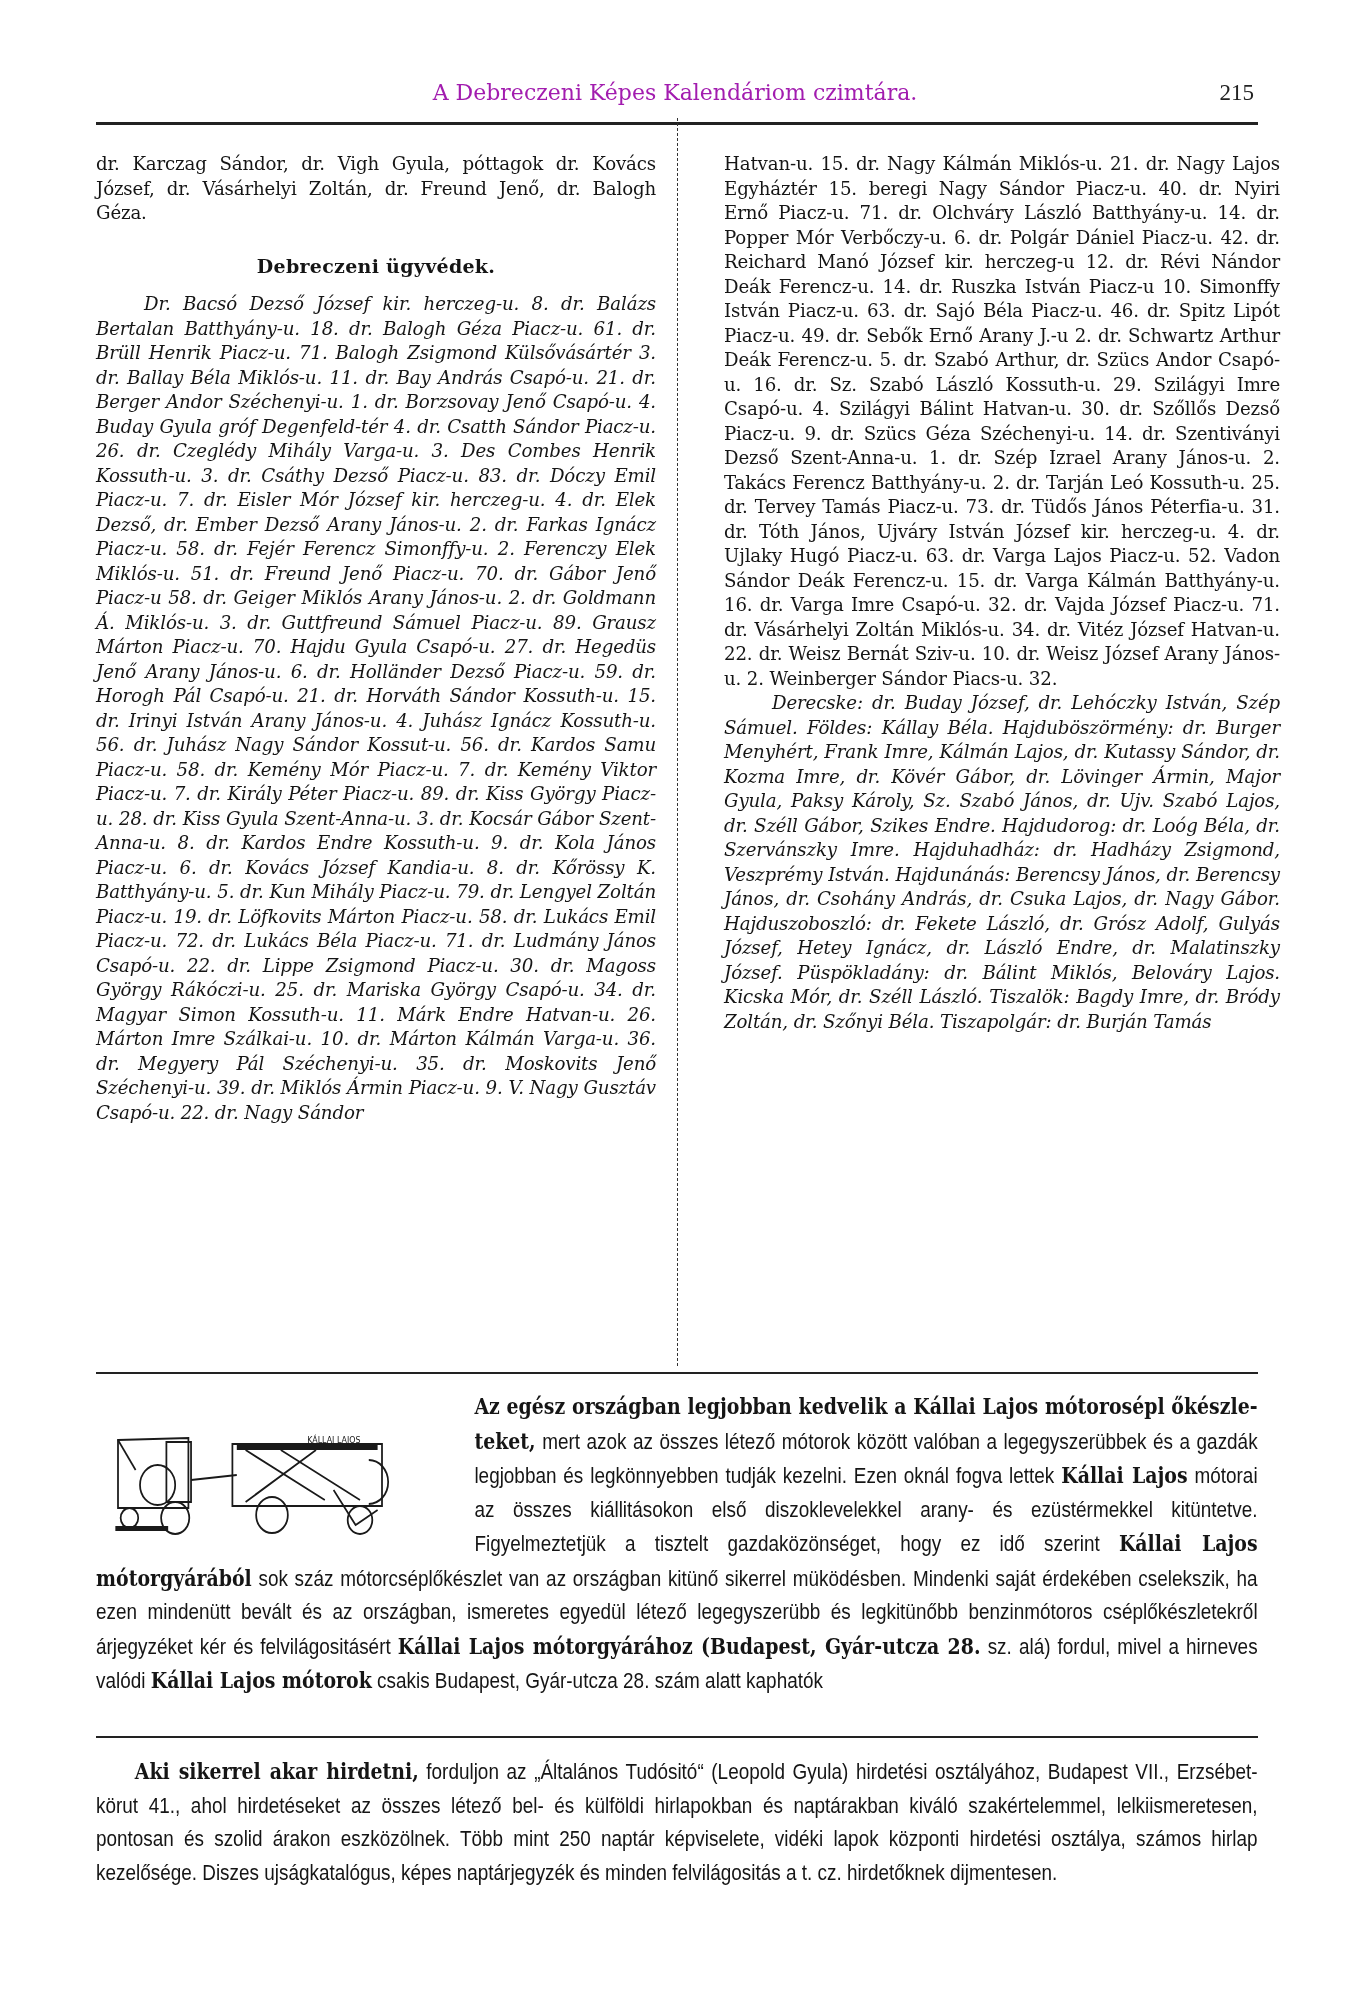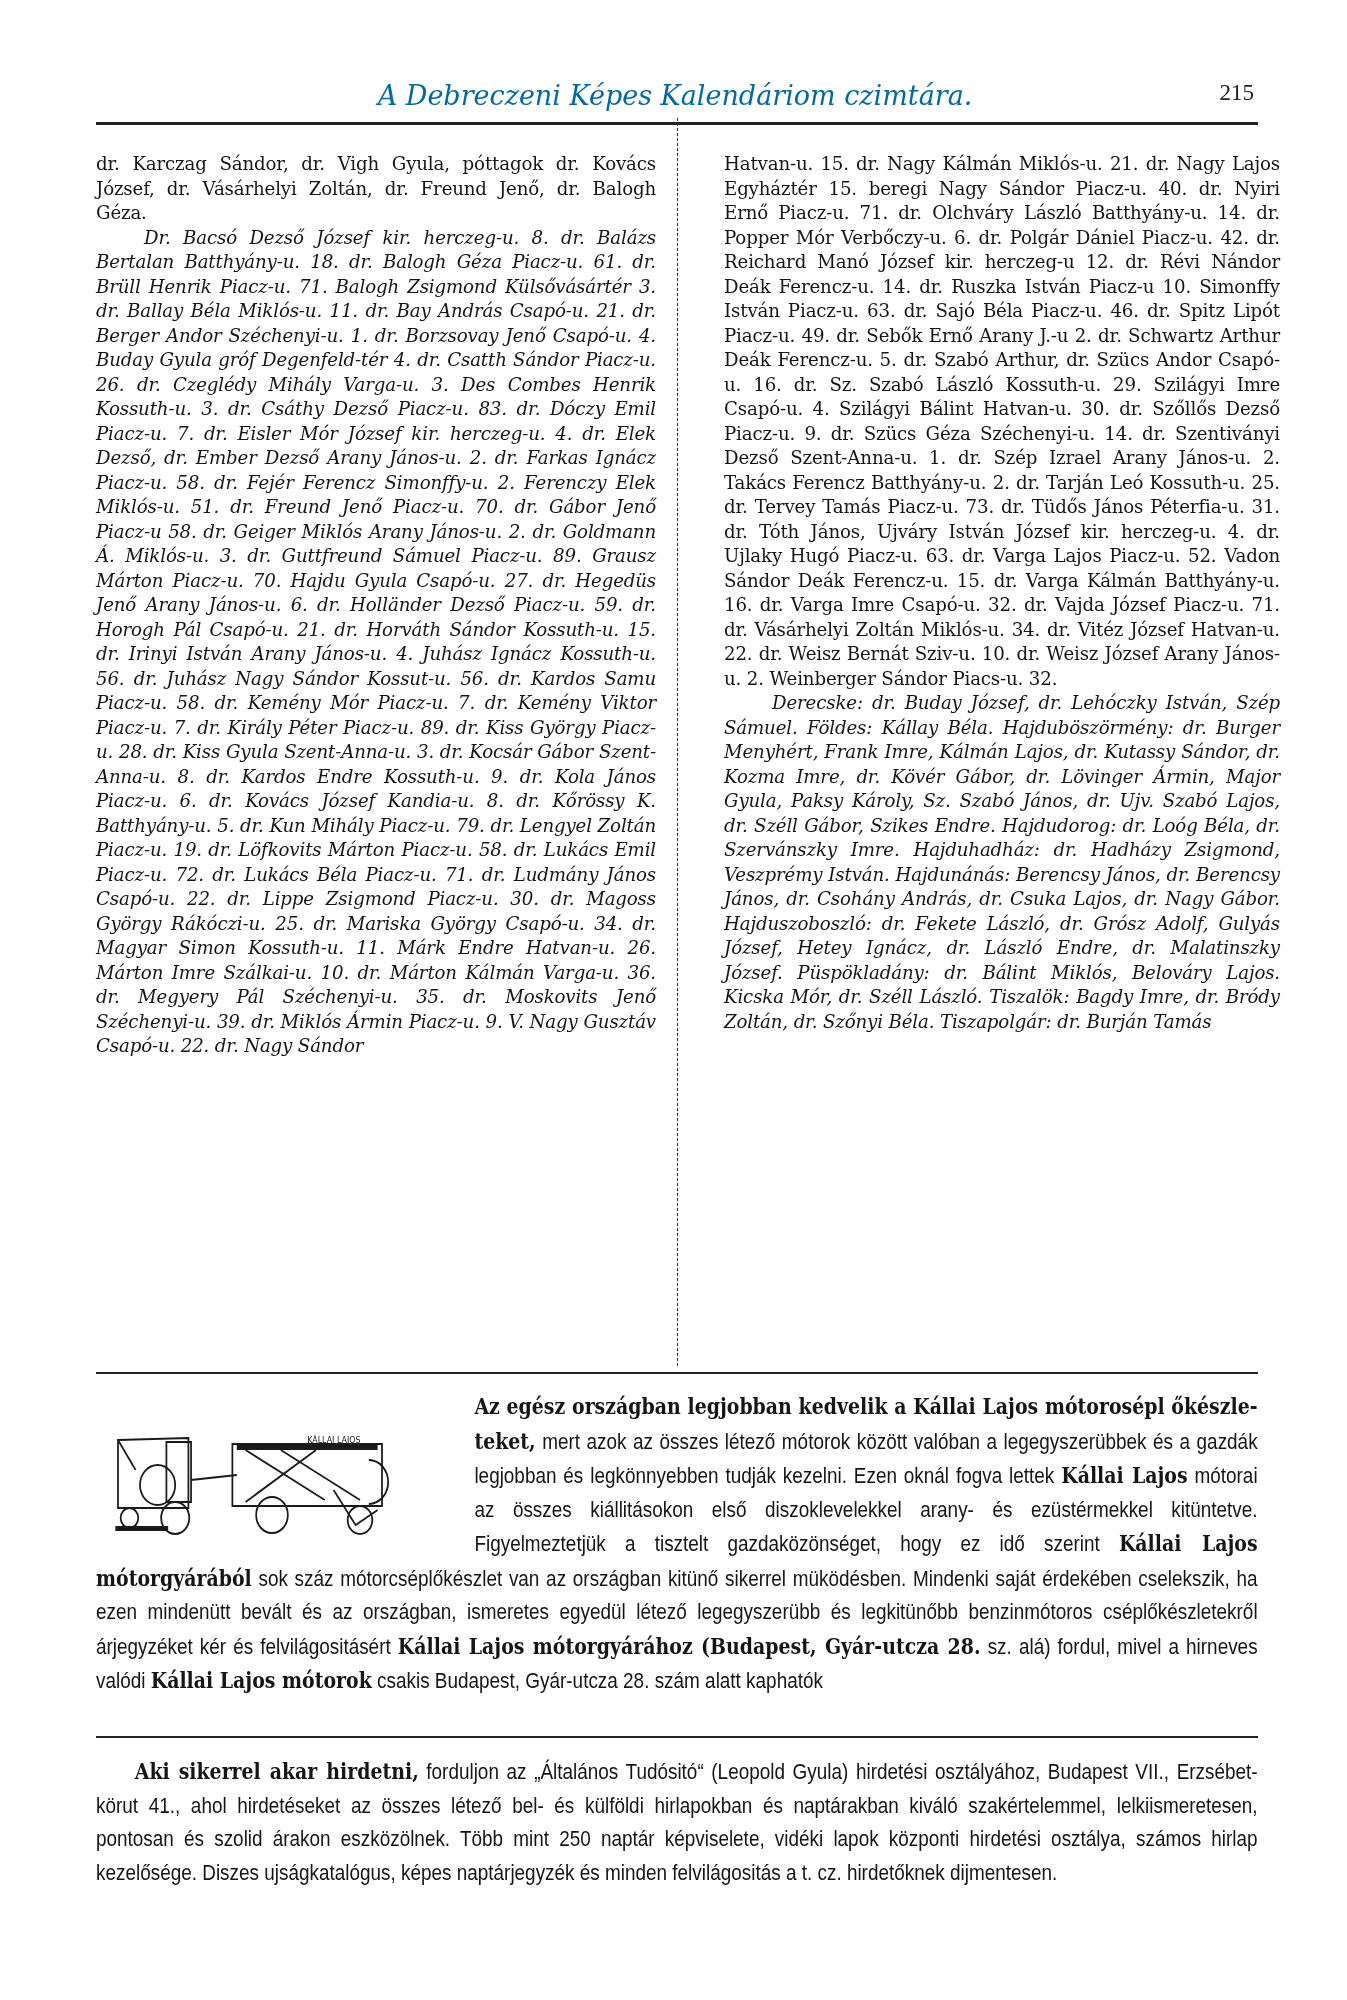--- a/index.html
+++ b/index.html
@@ -1,21 +1,21 @@
 <!DOCTYPE html>
 <html><head>
 <meta charset="utf-8">
 <style>
   html, body { margin: 0; padding: 0; background: #ffffff; }
   body { width: 1347px; height: 2000px; position: relative; overflow: hidden; color: #111; }
   .page { position: absolute; left: 0; top: 0; width: 1347px; height: 2000px; }
 
   .running-head { position: absolute; left: 96px; top: 80px; width: 1158px; height: 36px; }
   .running-title { position: absolute; left: 0; right: 0; top: 0; text-align: center;
-    font-family: "DejaVu Serif", serif; font-style: italic; font-size: 27px; color: #0369a1; }
+    font-family: "DejaVu Serif", serif; font-size: 22px; color: #a21caf; }
   .page-number { position: absolute; right: 0; top: 0; font-family: "Liberation Serif", serif; font-size: 23px; color: #222; margin-left: 13px; }
   .head-rule { position: absolute; left: 96px; top: 122px; width: 1162px; height: 0; border-top: 3px solid #222; }
 
   .col { position: absolute; top: 152px; font-family: "DejaVu Serif", serif; font-size: 18.2px;
     line-height: 24.5px; text-align: justify; color: #151515; letter-spacing: -0.15px; }
   .col-left { left: 96px; width: 560px; }
   .col-right { left: 724px; width: 556px; }
   .col p { margin: 0; }
   .indent { text-indent: 48px; font-style: italic; }
   .section-heading { text-align: center; font-weight: bold; font-size: 19px; margin: 28px 0 14px 0 !important; letter-spacing: 0.3px; }
@@ -46,20 +46,21 @@
   <div class="running-head">
     <div class="running-title">A Debreczeni Képes Kalendáriom czimtára.</div>
     <div class="page-number">215</div>
   </div>
   <div class="head-rule"></div>
 
   <div class="col-divider"></div>
 
   <div class="col col-left">
     <p>dr. Karczag Sándor, dr. Vigh Gyula, póttagok dr. Kovács József, dr. Vásárhelyi Zoltán, dr. Freund Jenő, dr. Balogh Géza.</p>
+    <p class="section-heading">Debreczeni ügyvédek.</p>
     <p class="indent">Dr. Bacsó Dezső József kir. herczeg-u. 8. dr. Balázs Bertalan Batthyány-u. 18. dr. Balogh Géza Piacz-u. 61. dr. Brüll Henrik Piacz-u. 71. Balogh Zsigmond Külsővásártér 3. dr. Ballay Béla Miklós-u. 11. dr. Bay András Csapó-u. 21. dr. Berger Andor Széchenyi-u. 1. dr. Borzsovay Jenő Csapó-u. 4. Buday Gyula gróf Degenfeld-tér 4. dr. Csatth Sándor Piacz-u. 26. dr. Czeglédy Mihály Varga-u. 3. Des Combes Henrik Kossuth-u. 3. dr. Csáthy Dezső Piacz-u. 83. dr. Dóczy Emil Piacz-u. 7. dr. Eisler Mór József kir. herczeg-u. 4. dr. Elek Dezső, dr. Ember Dezső Arany János-u. 2. dr. Farkas Ignácz Piacz-u. 58. dr. Fejér Ferencz Simonffy-u. 2. Ferenczy Elek Miklós-u. 51. dr. Freund Jenő Piacz-u. 70. dr. Gábor Jenő Piacz-u 58. dr. Geiger Miklós Arany János-u. 2. dr. Goldmann Á. Miklós-u. 3. dr. Guttfreund Sámuel Piacz-u. 89. Grausz Márton Piacz-u. 70. Hajdu Gyula Csapó-u. 27. dr. Hegedüs Jenő Arany János-u. 6. dr. Holländer Dezső Piacz-u. 59. dr. Horogh Pál Csapó-u. 21. dr. Horváth Sándor Kossuth-u. 15. dr. Irinyi István Arany János-u. 4. Juhász Ignácz Kossuth-u. 56. dr. Juhász Nagy Sándor Kossut-u. 56. dr. Kardos Samu Piacz-u. 58. dr. Kemény Mór Piacz-u. 7. dr. Kemény Viktor Piacz-u. 7. dr. Király Péter Piacz-u. 89. dr. Kiss György Piacz-u. 28. dr. Kiss Gyula Szent-Anna-u. 3. dr. Kocsár Gábor Szent-Anna-u. 8. dr. Kardos Endre Kossuth-u. 9. dr. Kola János Piacz-u. 6. dr. Kovács József Kandia-u. 8. dr. Kőrössy K. Batthyány-u. 5. dr. Kun Mihály Piacz-u. 79. dr. Lengyel Zoltán Piacz-u. 19. dr. Löfkovits Márton Piacz-u. 58. dr. Lukács Emil Piacz-u. 72. dr. Lukács Béla Piacz-u. 71. dr. Ludmány János Csapó-u. 22. dr. Lippe Zsigmond Piacz-u. 30. dr. Magoss György Rákóczi-u. 25. dr. Mariska György Csapó-u. 34. dr. Magyar Simon Kossuth-u. 11. Márk Endre Hatvan-u. 26. Márton Imre Szálkai-u. 10. dr. Márton Kálmán Varga-u. 36. dr. Megyery Pál Széchenyi-u. 35. dr. Moskovits Jenő Széchenyi-u. 39. dr. Miklós Ármin Piacz-u. 9. V. Nagy Gusztáv Csapó-u. 22. dr. Nagy Sándor</p>
   </div>
 
   <div class="col col-right">
     <p>Hatvan-u. 15. dr. Nagy Kálmán Miklós-u. 21. dr. Nagy Lajos Egyháztér 15. beregi Nagy Sándor Piacz-u. 40. dr. Nyiri Ernő Piacz-u. 71. dr. Olchváry László Batthyány-u. 14. dr. Popper Mór Verbőczy-u. 6. dr. Polgár Dániel Piacz-u. 42. dr. Reichard Manó József kir. herczeg-u 12. dr. Révi Nándor Deák Ferencz-u. 14. dr. Ruszka István Piacz-u 10. Simonffy István Piacz-u. 63. dr. Sajó Béla Piacz-u. 46. dr. Spitz Lipót Piacz-u. 49. dr. Sebők Ernő Arany J.-u 2. dr. Schwartz Arthur Deák Ferencz-u. 5. dr. Szabó Arthur, dr. Szücs Andor Csapó-u. 16. dr. Sz. Szabó László Kossuth-u. 29. Szilágyi Imre Csapó-u. 4. Szilágyi Bálint Hatvan-u. 30. dr. Szőllős Dezső Piacz-u. 9. dr. Szücs Géza Széchenyi-u. 14. dr. Szentiványi Dezső Szent-Anna-u. 1. dr. Szép Izrael Arany János-u. 2. Takács Ferencz Batthyány-u. 2. dr. Tarján Leó Kossuth-u. 25. dr. Tervey Tamás Piacz-u. 73. dr. Tüdős János Péterfia-u. 31. dr. Tóth János, Ujváry István József kir. herczeg-u. 4. dr. Ujlaky Hugó Piacz-u. 63. dr. Varga Lajos Piacz-u. 52. Vadon Sándor Deák Ferencz-u. 15. dr. Varga Kálmán Batthyány-u. 16. dr. Varga Imre Csapó-u. 32. dr. Vajda József Piacz-u. 71. dr. Vásárhelyi Zoltán Miklós-u. 34. dr. Vitéz József Hatvan-u. 22. dr. Weisz Bernát Sziv-u. 10. dr. Weisz József Arany János-u. 2. Weinberger Sándor Piacs-u. 32.</p>
     <p class="indent">Derecske: dr. Buday József, dr. Lehóczky István, Szép Sámuel. Földes: Kállay Béla. Hajduböszörmény: dr. Burger Menyhért, Frank Imre, Kálmán Lajos, dr. Kutassy Sándor, dr. Kozma Imre, dr. Kövér Gábor, dr. Lövinger Ármin, Major Gyula, Paksy Károly, Sz. Szabó János, dr. Ujv. Szabó Lajos, dr. Széll Gábor, Szikes Endre. Hajdudorog: dr. Loóg Béla, dr. Szervánszky Imre. Hajduhadház: dr. Hadházy Zsigmond, Veszprémy István. Hajdunánás: Berencsy János, dr. Berencsy János, dr. Csohány András, dr. Csuka Lajos, dr. Nagy Gábor. Hajduszoboszló: dr. Fekete László, dr. Grósz Adolf, Gulyás József, Hetey Ignácz, dr. László Endre, dr. Malatinszky József. Püspökladány: dr. Bálint Miklós, Belováry Lajos. Kicska Mór, dr. Széll László. Tiszalök: Bagdy Imre, dr. Bródy Zoltán, dr. Szőnyi Béla. Tiszapolgár: dr. Burján Tamás</p>
   </div>
 
   <div class="mid-rule"></div>
 

